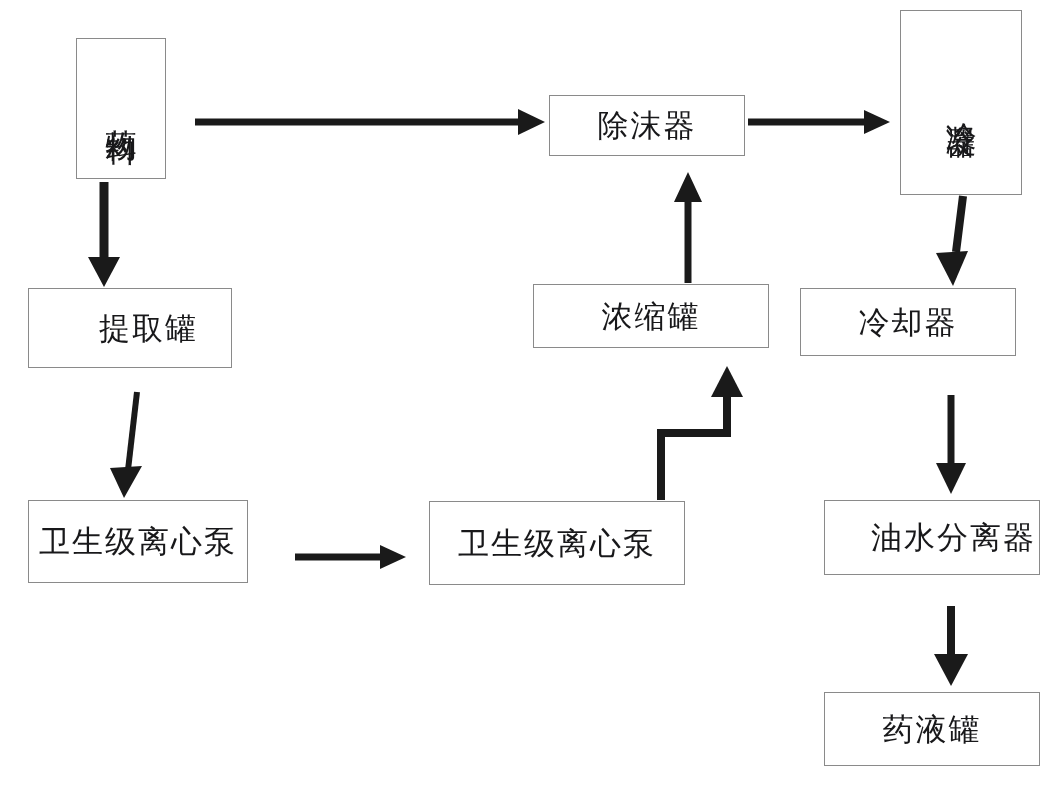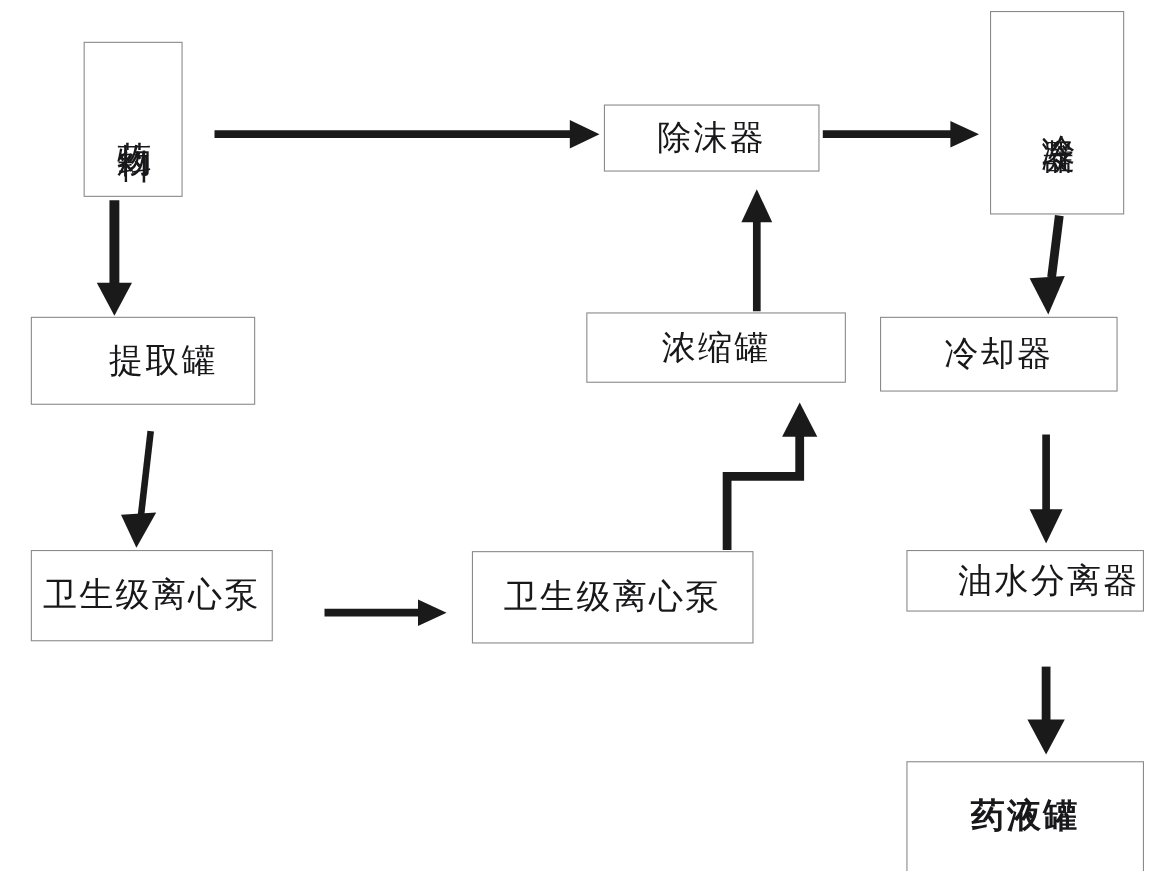--- a/index.html
+++ b/index.html
@@ -134,21 +134,21 @@
   </div>
 
   <div class="node" style="left:900px; top:10px; width:122px; height:185px;">
     <span class="node-label vertical">冷凝器</span>
   </div>
 
   <div class="node" style="left:800px; top:288px; width:216px; height:68px;">
     <span class="node-label">冷却器</span>
   </div>
 
-  <div class="node" style="left:824px; top:500px; width:216px; height:56px;padding-left:43px;">
+  <div class="node" style="left:824px; top:500px; width:216px; height:75px;padding-left:43px;">
     <span class="node-label">油水分离器</span>
   </div>
 
-  <div class="node" style="left:824px; top:692px; width:216px; height:101px;font-weight:bold;">
+  <div class="node" style="left:824px; top:692px; width:216px; height:74px;">
     <span class="node-label">药液罐</span>
   </div>
 
 </div>
 
 </body></html>

